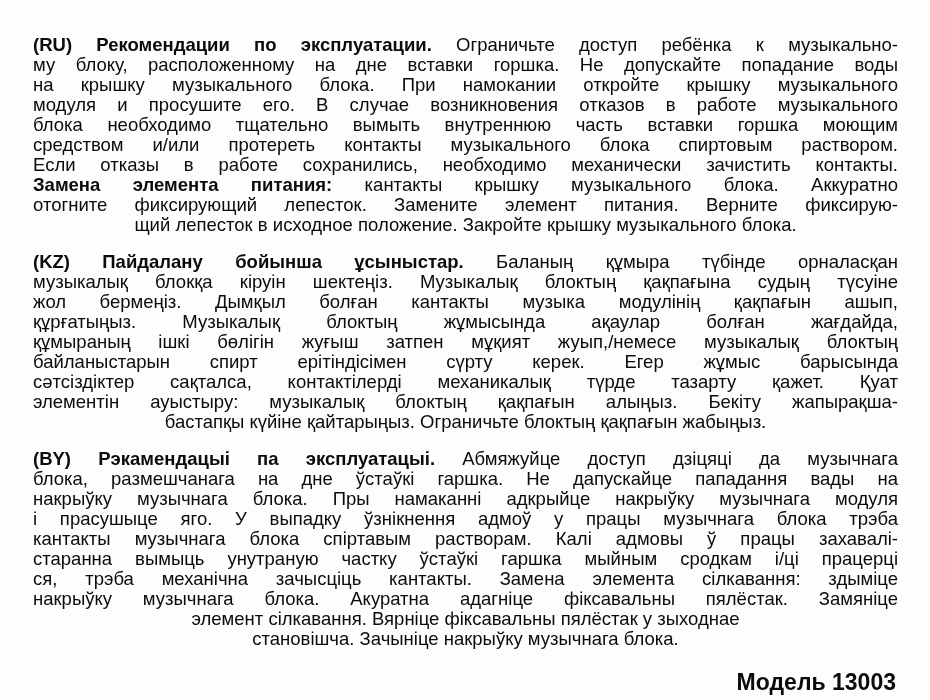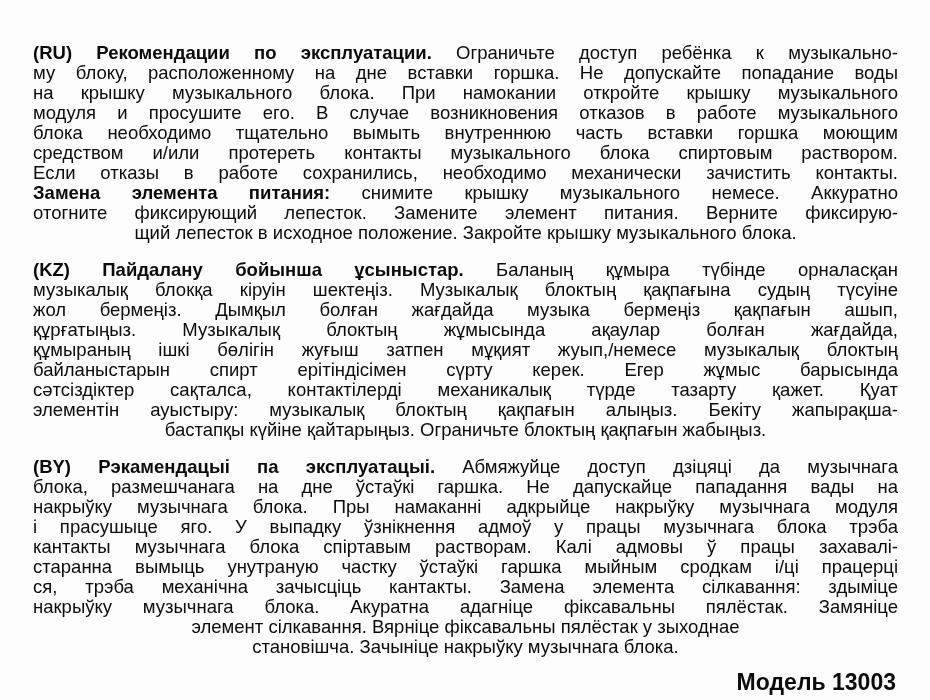--- a/index.html
+++ b/index.html
@@ -19,21 +19,21 @@
     color: #0b0b0b;
     overflow: hidden;
   }
   .content {
     position: absolute;
     left: 33px;
     top: 35px;
     right: 32px;
   }
   .paragraph {
-    margin: 8px 0 17px 0;
+    margin: 0 0 17px 0;
   }
   .line {
     font-size: 18.5px;
     line-height: 20px;
     white-space: nowrap;
     text-align: center;
   }
   .line.j {
     white-space: normal;
     text-align: justify;
@@ -58,28 +58,28 @@
 <div class="page">
   <div class="content">
       <div class="paragraph">
         <div class="line j"><b>(RU) Рекомендации по эксплуатации.</b><span> Ограничьте доступ ребёнка к музыкально-</span></div>
         <div class="line j"><span>му блоку, расположенному на дне вставки горшка. Не допускайте попадание воды</span></div>
         <div class="line j"><span>на крышку музыкального блока. При намокании откройте крышку музыкального</span></div>
         <div class="line j"><span>модуля и просушите его. В случае возникновения отказов в работе музыкального</span></div>
         <div class="line j"><span>блока необходимо тщательно вымыть внутреннюю часть вставки горшка моющим</span></div>
         <div class="line j"><span>средством и/или протереть контакты музыкального блока спиртовым раствором.</span></div>
         <div class="line j"><span>Если отказы в работе сохранились, необходимо механически зачистить контакты.</span></div>
-        <div class="line j"><b>Замена элемента питания:</b><span> снимите крышку музыкального немесе. Аккуратно</span></div>
+        <div class="line j"><b>Замена элемента питания:</b><span> кантакты крышку музыкального блока. Аккуратно</span></div>
         <div class="line j"><span>отогните фиксирующий лепесток. Замените элемент питания. Верните фиксирую-</span></div>
         <div class="line"><span>щий лепесток в исходное положение. Закройте крышку музыкального блока.</span></div>
       </div>
       <div class="paragraph">
         <div class="line j"><b>(KZ) Пайдалану бойынша ұсыныстар.</b><span> Баланың құмыра түбінде орналасқан</span></div>
         <div class="line j"><span>музыкалық блокқа кіруін шектеңіз. Музыкалық блоктың қақпағына судың түсуіне</span></div>
-        <div class="line j"><span>жол бермеңіз. Дымқыл болған жағдайда музыка бермеңіз қақпағын ашып,</span></div>
+        <div class="line j"><span>жол бермеңіз. Дымқыл болған кантакты музыка модулінің қақпағын ашып,</span></div>
         <div class="line j"><span>құрғатыңыз. Музыкалық блоктың жұмысында ақаулар болған жағдайда,</span></div>
         <div class="line j"><span>құмыраның ішкі бөлігін жуғыш затпен мұқият жуып,/немесе музыкалық блоктың</span></div>
         <div class="line j"><span>байланыстарын спирт ерітіндісімен сүрту керек. Егер жұмыс барысында</span></div>
         <div class="line j"><span>сәтсіздіктер сақталса, контактілерді механикалық түрде тазарту қажет. Қуат</span></div>
         <div class="line j"><span>элементін ауыстыру: музыкалық блоктың қақпағын алыңыз. Бекіту жапырақша-</span></div>
         <div class="line"><span>бастапқы күйіне қайтарыңыз. Ограничьте блоктың қақпағын жабыңыз.</span></div>
       </div>
       <div class="paragraph">
         <div class="line j"><b>(BY) Рэкамендацыі па эксплуатацыі.</b><span> Абмяжуйце доступ дзіцяці да музычнага</span></div>
         <div class="line j"><span>блока, размешчанага на дне ўстаўкі гаршка. Не дапускайце пападання вады на</span></div>

